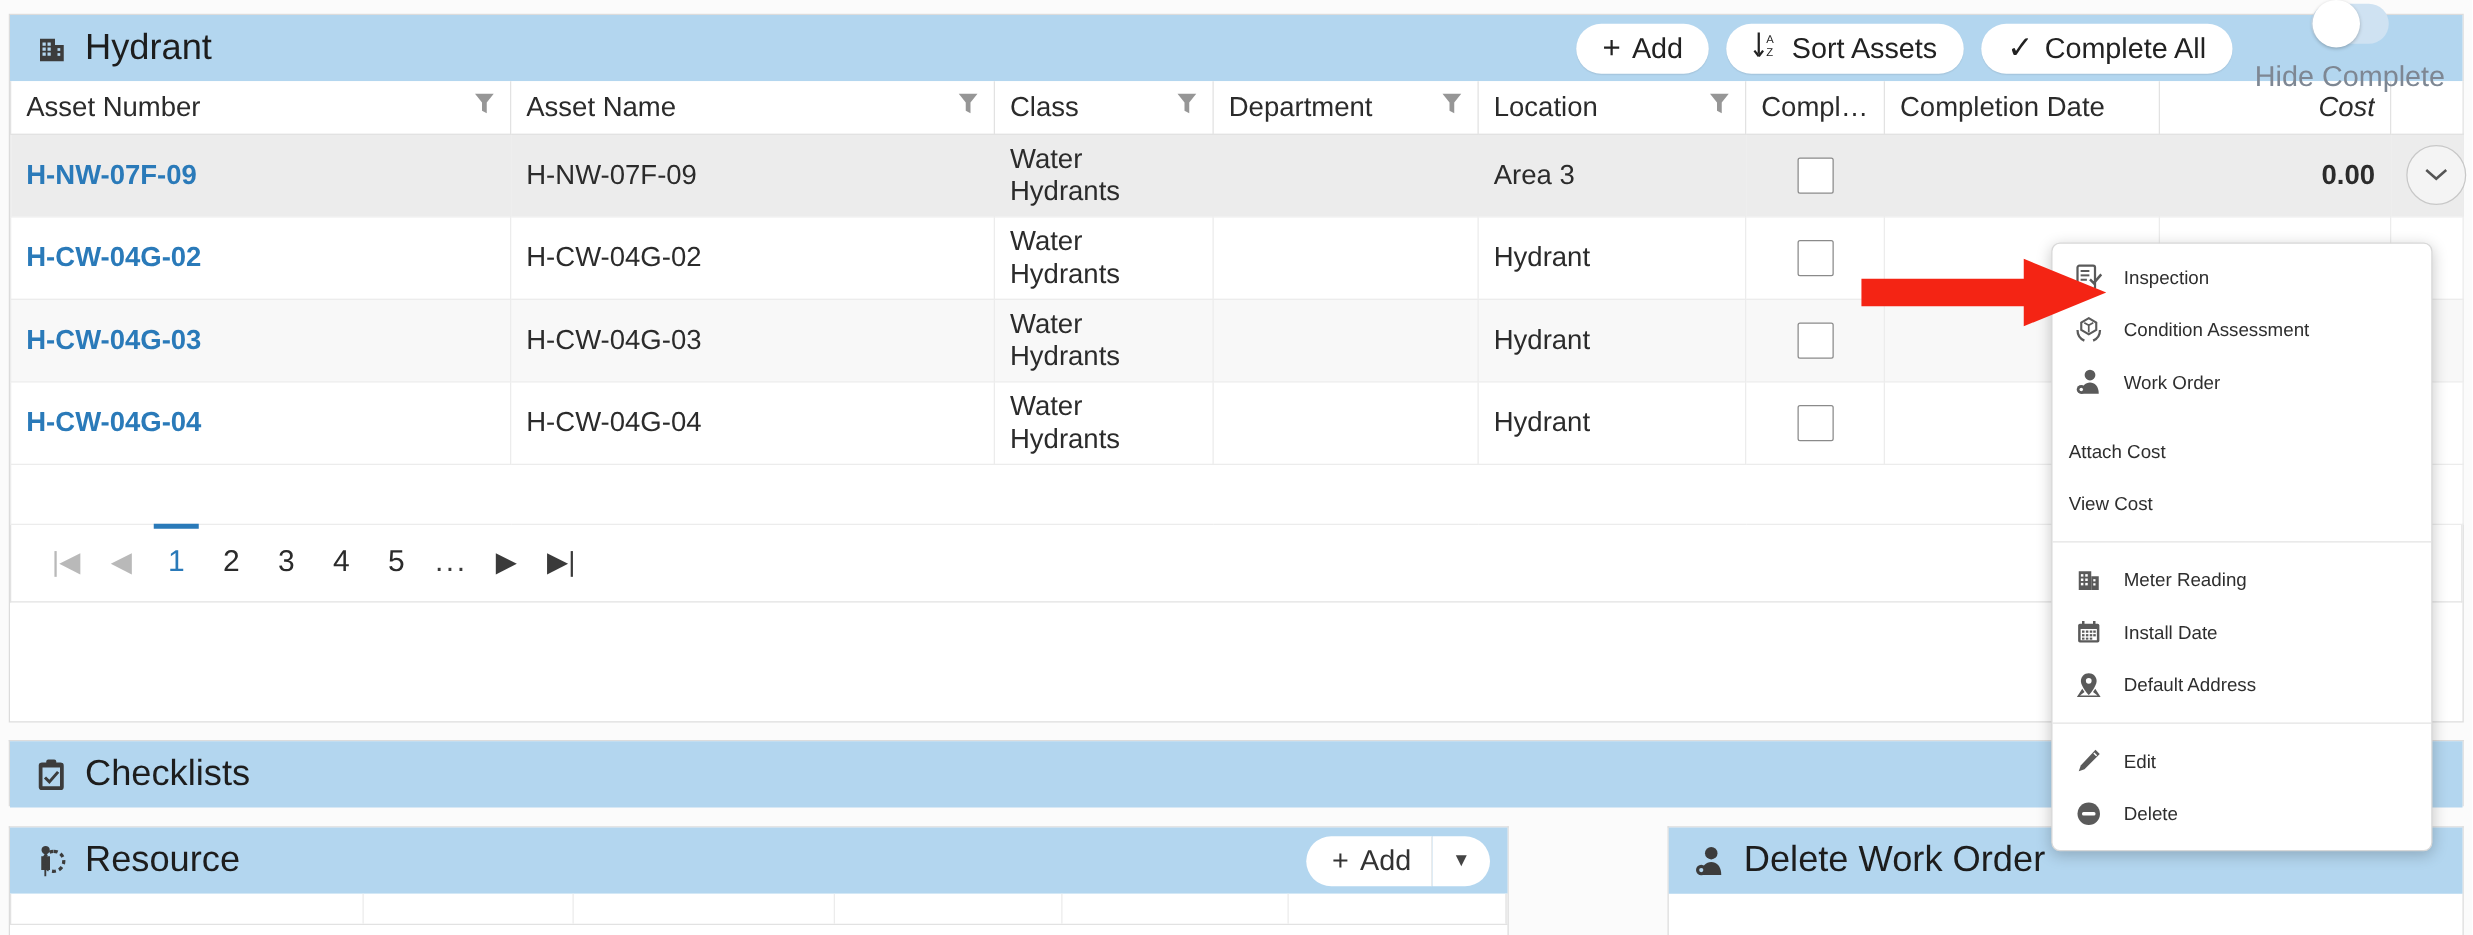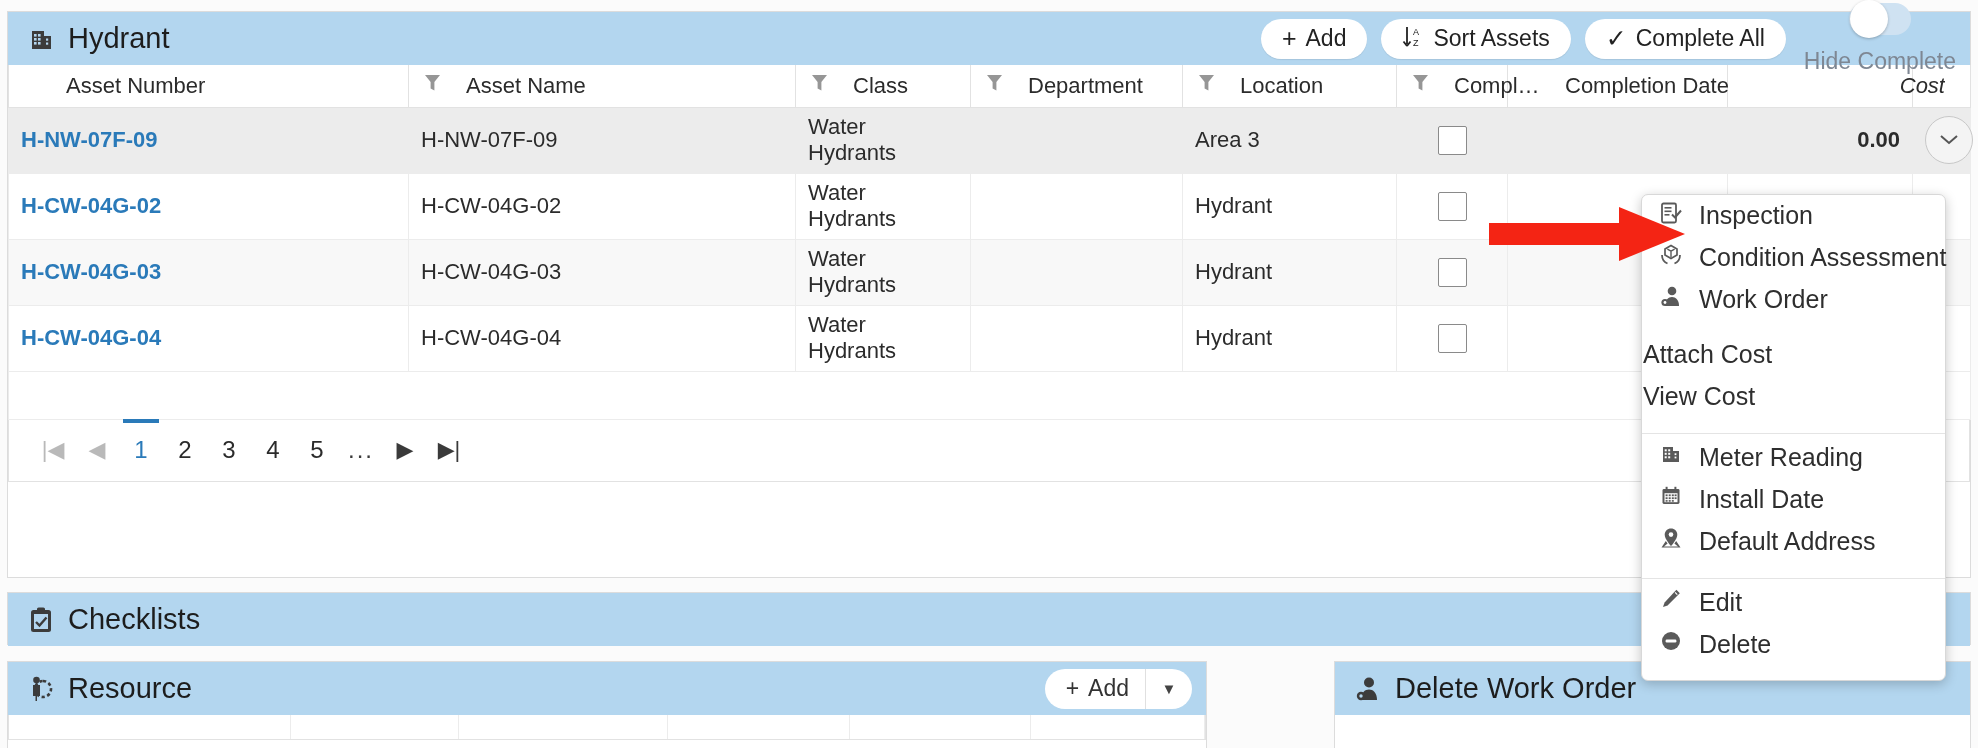--- a/index.html
+++ b/index.html
@@ -55,21 +55,21 @@
   .toggle-label{font-size:23px;color:#7e8793;white-space:nowrap;}
 
   
   table.grid{border-collapse:collapse;width:100%;table-layout:fixed;}
   table.grid th{
     background:#fff;border:1px solid #e2e2e2;border-top:none;
     font-weight:400;font-size:22px;color:#2b2b2b;
     height:42px;padding:0 12px;text-align:left;vertical-align:middle;
     box-sizing:border-box;
   }
-  .th-in{display:flex;align-items:center;width:100%;margin-left:45px;}
+  .th-in{display:flex;align-items:center;width:100%;}
   .th-in .lab{flex:1 1 auto;overflow:hidden;text-overflow:ellipsis;white-space:nowrap;}
   .th-in .lab.right{text-align:right;font-style:italic;}
   .funnel{flex:0 0 auto;margin-left:6px;opacity:.72;}
   table.grid td{
     border:1px solid #ececec;border-top:none;
     font-size:22px;color:#2b2b2b;height:66px;
     padding:0 12px;vertical-align:middle;box-sizing:border-box;
   }
   tr.r-sel td{background:#ececec;}
   tr.r-odd td{background:#f8f8f8;}
@@ -109,26 +109,26 @@
   .pg.dots{color:#3a3a3a;letter-spacing:2px;}
 
   
   .ctx{
     position:absolute;left:1641px;top:194px;width:305px;
     background:#fff;border:1px solid #d8d8d8;border-radius:7px;
     box-shadow:0 3px 12px rgba(0,0,0,.22);
     padding:6px 0 8px 0;box-sizing:border-box;z-index:60;
   }
   .ctx-item{
-    display:flex;align-items:flex-start;gap:16px;
-    height:42px;padding:0 17px;font-size:25px;color:#2e2e2e;
+    display:flex;align-items:center;gap:16px;
+    height:42px;padding:0 17px;font-size:15px;color:#2e2e2e;
     cursor:pointer;white-space:nowrap;box-sizing:border-box;
   }
   .ctx-item .mi{width:24px;display:inline-flex;align-items:center;justify-content:center;flex:0 0 24px;}
-  .ctx-item.noicon{padding-left:1px;}
+  .ctx-item.noicon{padding-left:13px;}
   .ctx-sep{height:1px;background:#e4e4e4;margin:9px 0;}
   .ctx-gap{height:13px;}
 
   
   .arrow-ann{position:absolute;left:1489px;top:205px;z-index:70;pointer-events:none;}
   .addgrp{display:inline-flex;align-items:stretch;margin-left:14px;}
   .addgrp .a1{
     background:#fff;border-radius:22px 0 0 22px;height:40px;
     display:inline-flex;align-items:center;gap:9px;padding:0 16px 0 21px;
     font-size:23px;cursor:pointer;border-right:1px solid #e0e0e0;

